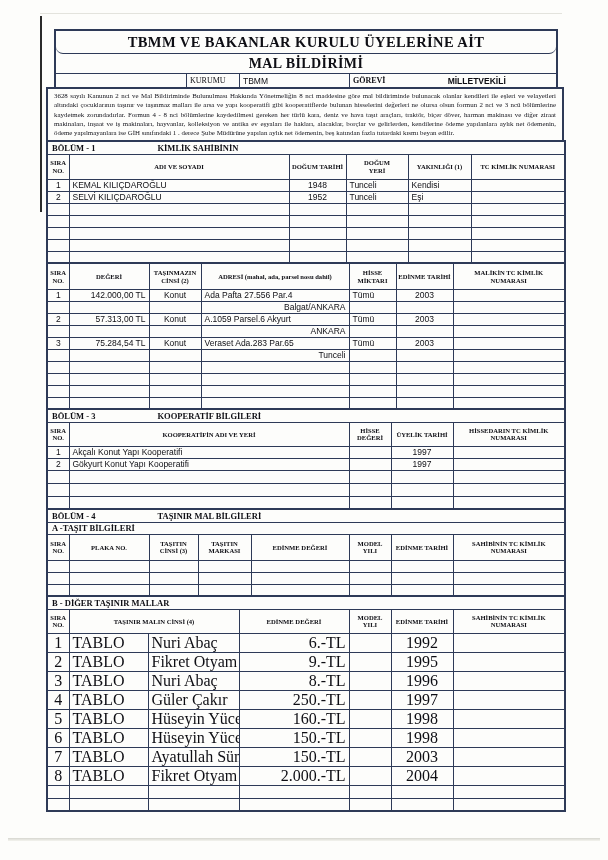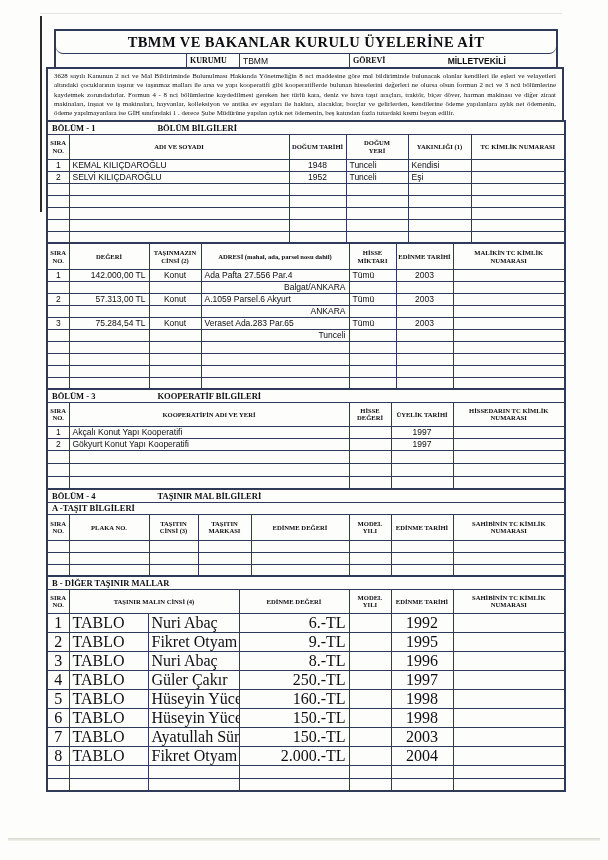--- a/index.html
+++ b/index.html
@@ -22,21 +22,21 @@
 
   
   .titlebox{margin-left:8px;width:504px;border:2px solid var(--bd);border-bottom:none;box-sizing:border-box;}
   .title1{height:22px;border-bottom:1.5px solid var(--bd);display:flex;align-items:center;justify-content:center;
           font-weight:bold;font-size:14.5px;letter-spacing:.4px;border-radius:7px;}
   .title2{height:19px;border-bottom:1.5px solid var(--bd);display:flex;align-items:center;justify-content:center;
           font-weight:bold;font-size:14px;letter-spacing:.4px;}
   .kurow{height:13px;display:flex;font-size:8px;}
   .kurow .kc{border-right:1.5px solid var(--bd);display:flex;align-items:center;padding:0 3px;box-sizing:border-box;}
   .kurow .kc:last-child{border-right:none;}
-  .kc.lab{font-weight:bold;}
+  .kc.lab{font-weight:normal;}
   .kc.val{font-family:"Liberation Sans",sans-serif;font-size:8.5px;}
   .kc4{flex:1;display:flex;align-items:center;padding:0 3px;gap:15px;}
   .kc4 .glab{font-weight:bold;font-size:8px;}
   .kc4 .gval{flex:1;text-align:center;font-family:"Liberation Sans",sans-serif;font-size:8.5px;font-weight:bold;}
 
   .legalbox{width:518px;border:2px solid var(--bd);box-sizing:border-box;
             padding:2px 6px 3px 6px;font-size:6.9px;line-height:9.3px;text-align:justify;color:#14141c;}
 
   
   table{border-collapse:collapse;table-layout:fixed;width:518px;margin-top:-2px;box-sizing:border-box;
@@ -56,20 +56,21 @@
 <body>
 
 <div class="scan-top"></div>
 <div class="scan-left"></div>
 <div class="scan-bottom"></div>
 
 <div class="form">
 
   <div class="titlebox">
     <div class="title1">TBMM VE BAKANLAR KURULU ÜYELERİNE AİT</div>
+    <div class="title2">MAL BİLDİRİMİ</div>
     <div class="kurow">
       <div class="kc" style="width:131px"></div>
       <div class="kc lab" style="width:53px">KURUMU</div>
       <div class="kc val" style="width:110px">TBMM</div>
       <div class="kc4">
         <span class="glab">GÖREVİ</span>
         <span class="gval">MİLLETVEKİLİ</span>
       </div>
     </div>
   </div>
@@ -80,21 +81,21 @@
     <colgroup>
         <col style="width:22px">
         <col style="width:220px">
         <col style="width:57px">
         <col style="width:62px">
         <col style="width:63px">
         <col style="width:94px">
       </colgroup>
     <tbody>
         <tr class="bar">
-      <td colspan="6"><span>BÖLÜM - 1</span><span class="bar-title">BÖLÜM BİLGİLERİ</span></td>
+      <td colspan="6"><span>BÖLÜM - 1</span><span class="bar-title">KİMLİK SAHİBİNİN</span></td>
     </tr>
     <tr class="hrow" style="height:25px">
       <th>SIRA
 NO.</th>
       <th>ADI VE SOYADI</th>
       <th>DOĞUM TARİHİ</th>
       <th>DOĞUM
 YERİ</th>
       <th>YAKINLIĞI (1)</th>
       <th>TC KİMLİK NUMARASI</th>

